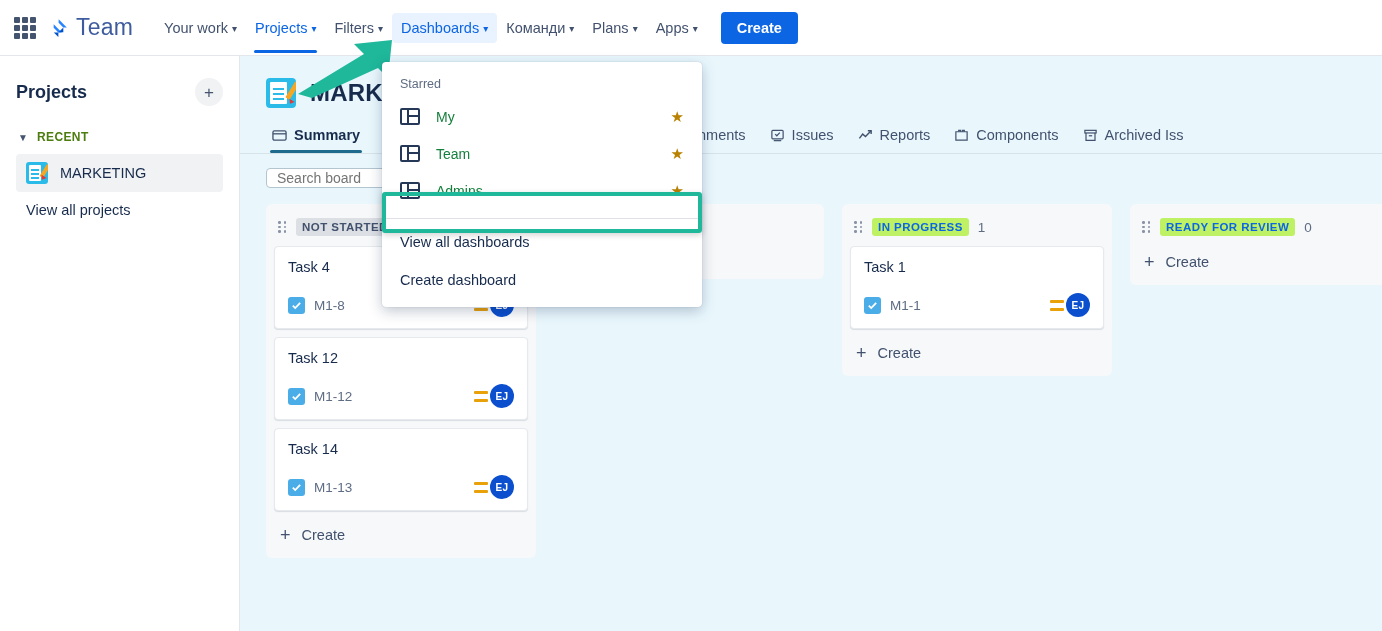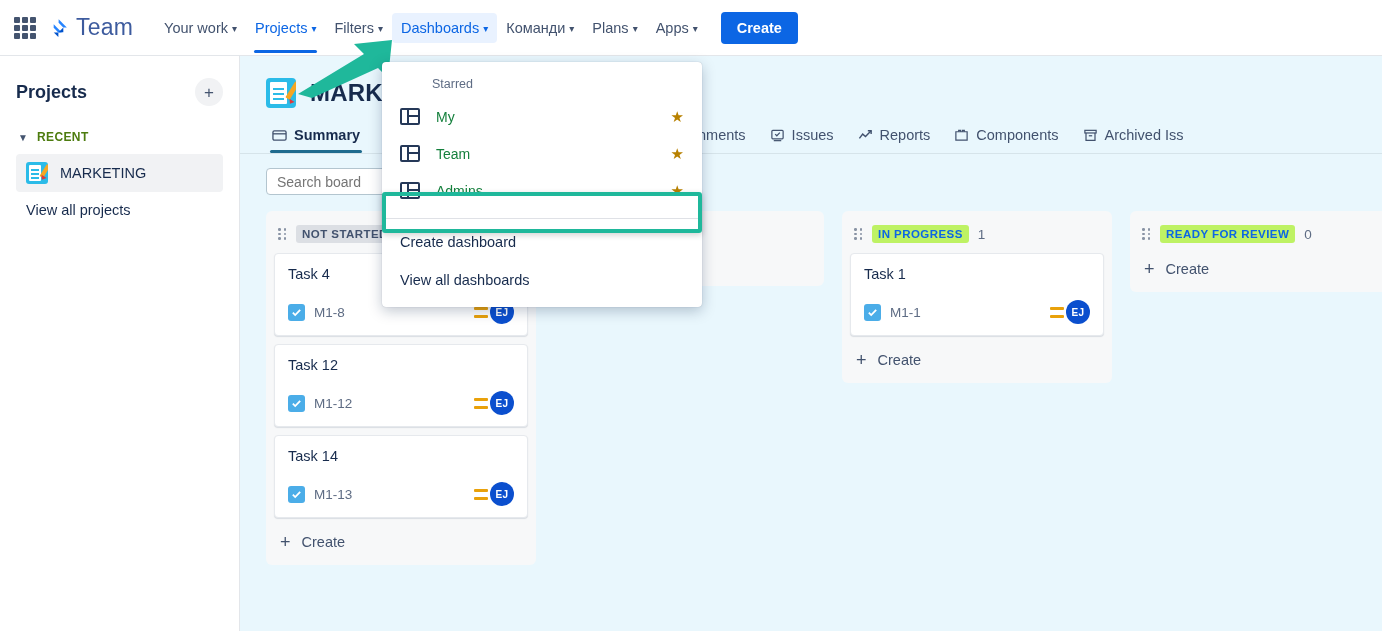--- a/index.html
+++ b/index.html
@@ -87,21 +87,21 @@
     border-bottom: 1px solid #d6e4ea; height: 38px; }
   .tab { display:flex; align-items:center; gap: 7px; font-size: 14.5px; color: #42526E;
     padding: 6px 10px 10px 10px; cursor:pointer; white-space: nowrap; position:relative; }
   .tab.active { color:#172B4D; font-weight:600; }
   .tab.active::after { content:""; position:absolute; left:8px; right:8px; bottom:0;
     height:3px; background:#1F6B8E; border-radius:2px; }
   .tico { width:15px; height:15px; flex:none; }
 
   .search-row { padding: 14px 26px 10px 26px; }
   .search-board {
-    width: 140px; height: 27px; border: 1px solid #b3c5cf; border-radius: 4px;
+    width: 140px; height: 20px; border: 1px solid #b3c5cf; border-radius: 4px;
     background: #fff; font-size: 14px; color: #7A8699; padding: 0 10px;
     font-family: "Liberation Sans", sans-serif; outline: none;
   }
 
   
   .board { display:flex; gap: 18px; padding: 6px 0 0 26px; align-items: flex-start; }
   .col { width: 270px; background: #F7F8F9; border-radius: 6px; padding: 10px 8px 10px 8px; flex:none; }
   .col-head { display:flex; align-items:center; gap: 9px; padding: 4px 4px 10px 4px; }
   .dots { width:9px; height:12px; display:grid; grid-template-columns:1fr 1fr;
     grid-template-rows:repeat(3,1fr); gap:2px; flex:none; }
@@ -135,21 +135,21 @@
     font-size: 14.5px; color: #42526E; cursor: pointer; }
   .plus { font-size: 18px; line-height: 1; color:#42526E; }
 
   
   .dropdown {
     position: absolute; left: 382px; top: 62px; width: 320px;
     background: #fff; border-radius: 4px;
     box-shadow: 0 4px 14px rgba(9,30,66,.25), 0 0 1px rgba(9,30,66,.31);
     z-index: 60; padding: 10px 0 8px 0;
   }
-  .dd-label { font-size: 12.5px; color: #5E6C84; padding: 5px 18px 7px 18px; margin-left: 32px; }
+  .dd-label { font-size: 12.5px; color: #5E6C84; padding: 5px 18px 7px 18px; }
   .dd-item { display:flex; align-items:center; gap: 16px; padding: 10px 18px;
     cursor:pointer; position:relative; }
   .dd-item .dtext { font-size: 14px; color: #15803d; flex: 1; }
   .dash-icon { width:20px; height:17px; border:2px solid #253858; border-radius:2px;
     position:relative; flex:none; }
   .dash-icon::before { content:""; position:absolute; left:5px; top:-2px; bottom:-2px;
     width:2px; background:#253858; }
   .dash-icon::after { content:""; position:absolute; left:5px; top:5px; right:-2px;
     height:2px; background:#253858; }
   .star { color:#B88100; font-size:15px; line-height:1; }
@@ -525,19 +525,19 @@
     </div>
 
     <div class="dd-item">
       <span class="dash-icon"></span>
       <span class="dtext">Admins</span>
       <span class="star">★</span>
     </div>
 
     <div class="dd-sep"></div>
 
+    <div class="dd-link">View all dashboards</div>
     <div class="dd-link">Create dashboard</div>
-    <div class="dd-link">View all dashboards</div>
 
     <div class="dd-highlight"></div>
   </div>
 
 </div>
 
 </body></html>

